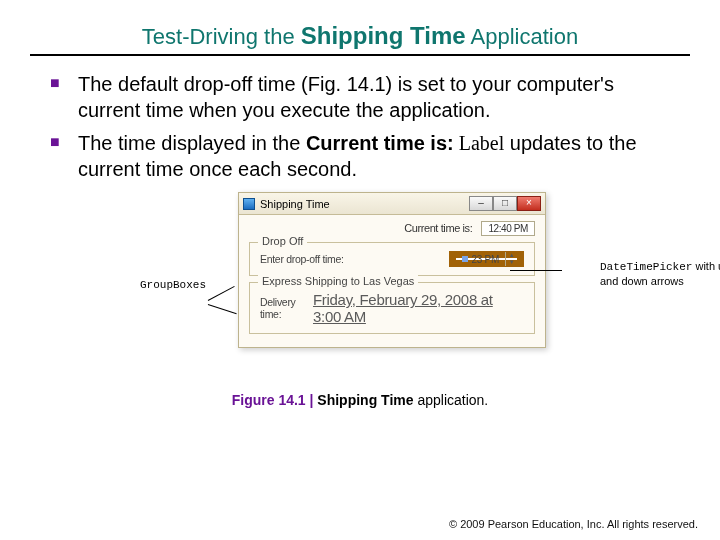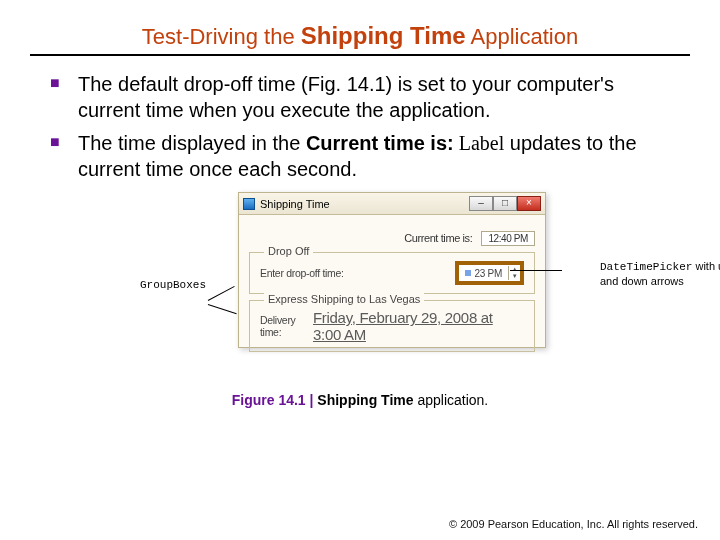--- a/index.html
+++ b/index.html
@@ -10,21 +10,21 @@
     background: #fff;
     color: #000;
     position: relative;
   }
   .title-area {
     padding: 22px 40px 0 40px;
   }
   .title {
     font-size: 22px;
     text-align: center;
-    color: #c2410c;
+    color: #0f766e;
     font-weight: normal;
   }
   .title .bold1 { font-weight: bold; font-size: 24px; }
   .hr {
     height: 2px;
     background: #000;
     margin: 4px 30px 16px 30px;
   }
   .bullets {
     padding: 0 60px 0 50px;
@@ -85,21 +85,21 @@
     border: 1px solid #888;
     background: linear-gradient(#fafafa,#d8d8d8);
     font-size: 10px; line-height: 12px; text-align: center;
     color: #333;
   }
   .winbtn.max { background: linear-gradient(#fafafa,#d8d8d8); }
   .winbtn.close {
     background: linear-gradient(#ef7b6e,#c32e1f);
     color: #fff; border-color: #8a1f14;
   }
-  .win-body { padding: 16px 10px 8px 10px; font-size: 11px; color: #333; }
+  .win-body { padding: 6px 10px 8px 10px; font-size: 11px; color: #333; }
   .row1 { text-align: right; margin-bottom: 6px; }
   .row1 .lbl { letter-spacing: -0.4px; }
   .timebox {
     display: inline-block;
     border: 1px solid #b0a98b;
     background: #fff;
     padding: 1px 6px;
     margin-left: 6px;
     font-size: 10px;
     letter-spacing: -0.4px;
@@ -110,37 +110,36 @@
     padding: 8px 10px 8px 10px;
     position: relative;
   }
   .groupbox .legend {
     position: absolute;
     top: -8px; left: 8px;
     background: #fdfaf3;
     padding: 0 4px;
     font-size: 11px;
     color: #444;
-    margin-left: 6px;
   }
   .gb-row {
     display: flex;
     align-items: center;
     font-size: 10.5px;
     letter-spacing: -0.3px;
     color: #444;
   }
   .gb-row.between { margin-bottom: 0; }
   .picker {
     margin-left: auto;
     display: flex;
     align-items: center;
-    border: 4px solid #a16207;
+    border: 7px solid #a16207;
     background: #fff;
-    height: 24px;
+    height: 16px;
     font-size: 10px;
   }
   .picker .val { padding: 0 6px; display: flex; align-items: center; }
   .picker .square { width: 6px; height: 6px; background: #7aa4e8; margin-right: 4px; }
   .picker .spin {
     width: 12px;
     display: flex; flex-direction: column;
     border-left: 1px solid #b0a98b;
   }
   .picker .spin div {

